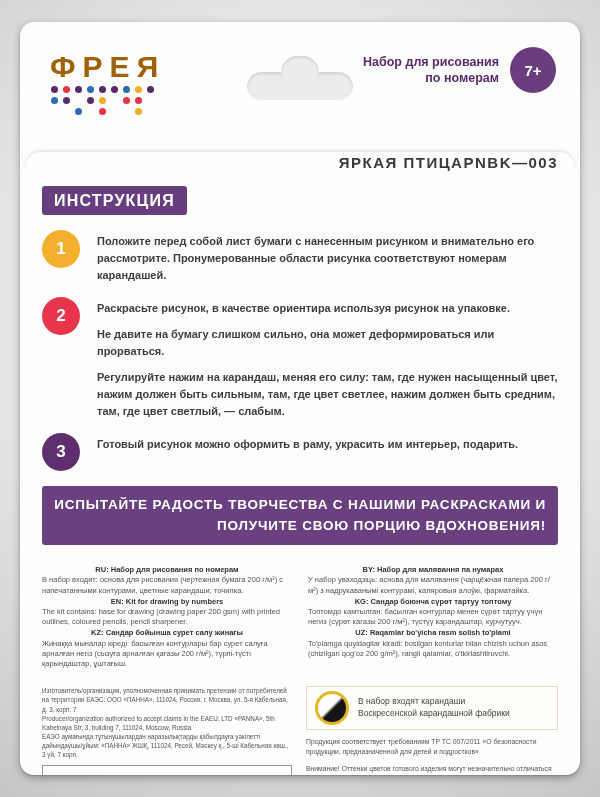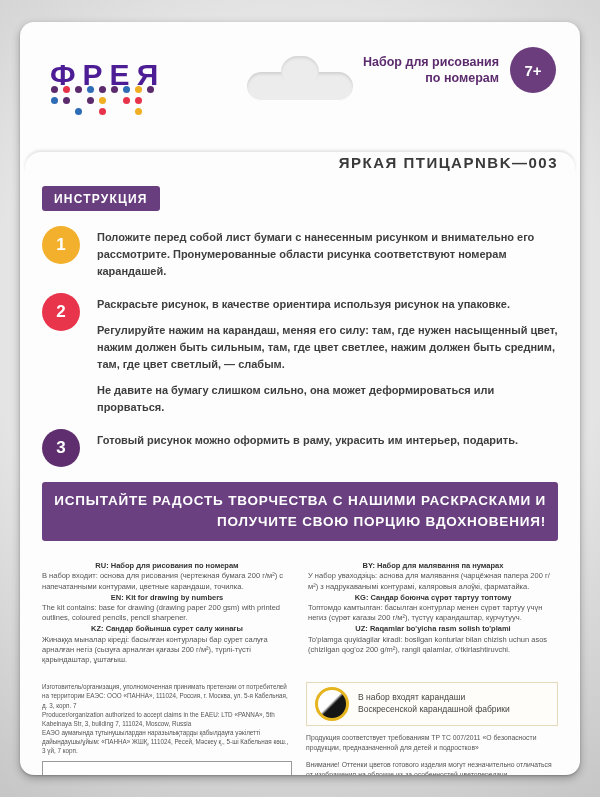--- a/index.html
+++ b/index.html
@@ -10,22 +10,22 @@
     -webkit-font-smoothing:antialiased;
   }
   .card{
     position:relative;width:560px;height:753px;margin:0 auto;top:22px;
     background:#fdfdfd;border-radius:14px;
     box-shadow:0 3px 8px rgba(0,0,0,.3), 0 1px 2px rgba(0,0,0,.2);
     overflow:hidden;
   }
   
   .header{position:relative;height:112px;}
-  .brand{position:absolute;left:30px;top:36px;font-size:30px;font-weight:bold;
-    color:#4c1d95;letter-spacing:7px;}
+  .brand{position:absolute;left:30px;top:28px;font-size:30px;font-weight:bold;
+    color:#a16207;letter-spacing:7px;}
   .logo-dots{position:absolute;left:31px;top:64px;}
   .dot-row{height:11px;display:flex;}
   .dot{width:7px;height:7px;border-radius:50%;margin-right:5px;display:inline-block;}
   .hang-hole{position:absolute;left:50%;top:50px;transform:translateX(-50%);
     width:106px;height:29px;border-radius:15px;background:#ececec;
     box-shadow:inset 0 2px 3px rgba(0,0,0,.12), inset 0 -1px 0 #fff;}
   .hang-hole::before{content:"";position:absolute;left:50%;top:-16px;transform:translateX(-50%);
     width:38px;height:32px;border-radius:19px;background:#ececec;
     box-shadow:inset 0 2px 3px rgba(0,0,0,.10);}
   .hang-hole::after{content:"";position:absolute;left:6px;right:6px;bottom:2px;height:12px;
@@ -34,21 +34,21 @@
   .product-name{text-align:right;color:#5c2b6d;font-weight:bold;font-size:12.5px;line-height:1.3;}
   .age-badge{width:46px;height:46px;border-radius:50%;background:#6b3d7d;color:#fff;
     font-size:15px;font-weight:bold;display:flex;align-items:center;justify-content:center;}
   .seam{position:absolute;left:5px;right:5px;top:130px;height:20px;border-radius:16px 16px 0 0;
     background:#fdfdfd;box-shadow:0 -2px 3px rgba(0,0,0,.10);}
   
   .content{position:relative;padding:0 22px;}
   .title-row{display:flex;justify-content:flex-end;margin-top:20px;
     font-size:15px;font-weight:bold;letter-spacing:1.5px;color:#3a3a3a;}
   .badge-instr{display:inline-block;margin-top:15px;background:#693e7f;color:#fff;
-    font-size:12px;font-weight:bold;letter-spacing:1.2px;padding:6px 12px 5px;border-radius:3px;}
+    font-size:16px;font-weight:bold;letter-spacing:1.2px;padding:6px 12px 5px;border-radius:3px;}
   .steps{margin-top:15px;}
   .step{display:flex;gap:17px;margin-bottom:13px;}
   .step-circle{flex:none;width:38px;height:38px;border-radius:50%;color:#fff;
     font-size:17px;font-weight:bold;display:flex;align-items:center;justify-content:center;}
   .step-text{font-size:11px;font-weight:bold;color:#3e3e3e;line-height:1.55;padding-top:3px;}
   .step-text p{margin:0 0 9px 0;}
   .step-text p:last-child{margin-bottom:0;}
   .banner{margin-top:15px;background:#6a4080;color:#fff;text-align:right;
     font-size:13.5px;font-weight:bold;letter-spacing:.8px;line-height:1.5;
     padding:9px 12px;border-radius:3px;}
@@ -141,22 +141,22 @@
       <div class="step">
         <div class="step-circle" style="background: rgb(242, 176, 44);">1</div>
         <div class="step-text">
           <p>Положите перед собой лист бумаги с нанесенным рисунком и внимательно его рассмотрите. Пронумерованные области рисунка соответствуют номерам карандашей.</p>
         </div>
       </div>
       <div class="step">
         <div class="step-circle" style="background: rgb(232, 53, 75);">2</div>
         <div class="step-text">
           <p>Раскрасьте рисунок, в качестве ориентира используя рисунок на упаковке.</p>
+          <p>Не давите на бумагу слишком сильно, она может деформироваться или прорваться.</p>
           <p>Регулируйте нажим на карандаш, меняя его силу: там, где нужен насыщенный цвет, нажим должен быть сильным, там, где цвет светлее, нажим должен быть средним, там, где цвет светлый, — слабым.</p>
-          <p>Не давите на бумагу слишком сильно, она может деформироваться или прорваться.</p>
         </div>
       </div>
       <div class="step">
         <div class="step-circle" style="background: rgb(95, 46, 111);">3</div>
         <div class="step-text">
           <p>Готовый рисунок можно оформить в раму, украсить им интерьер, подарить.</p>
         </div>
       </div>
     </div>
 

